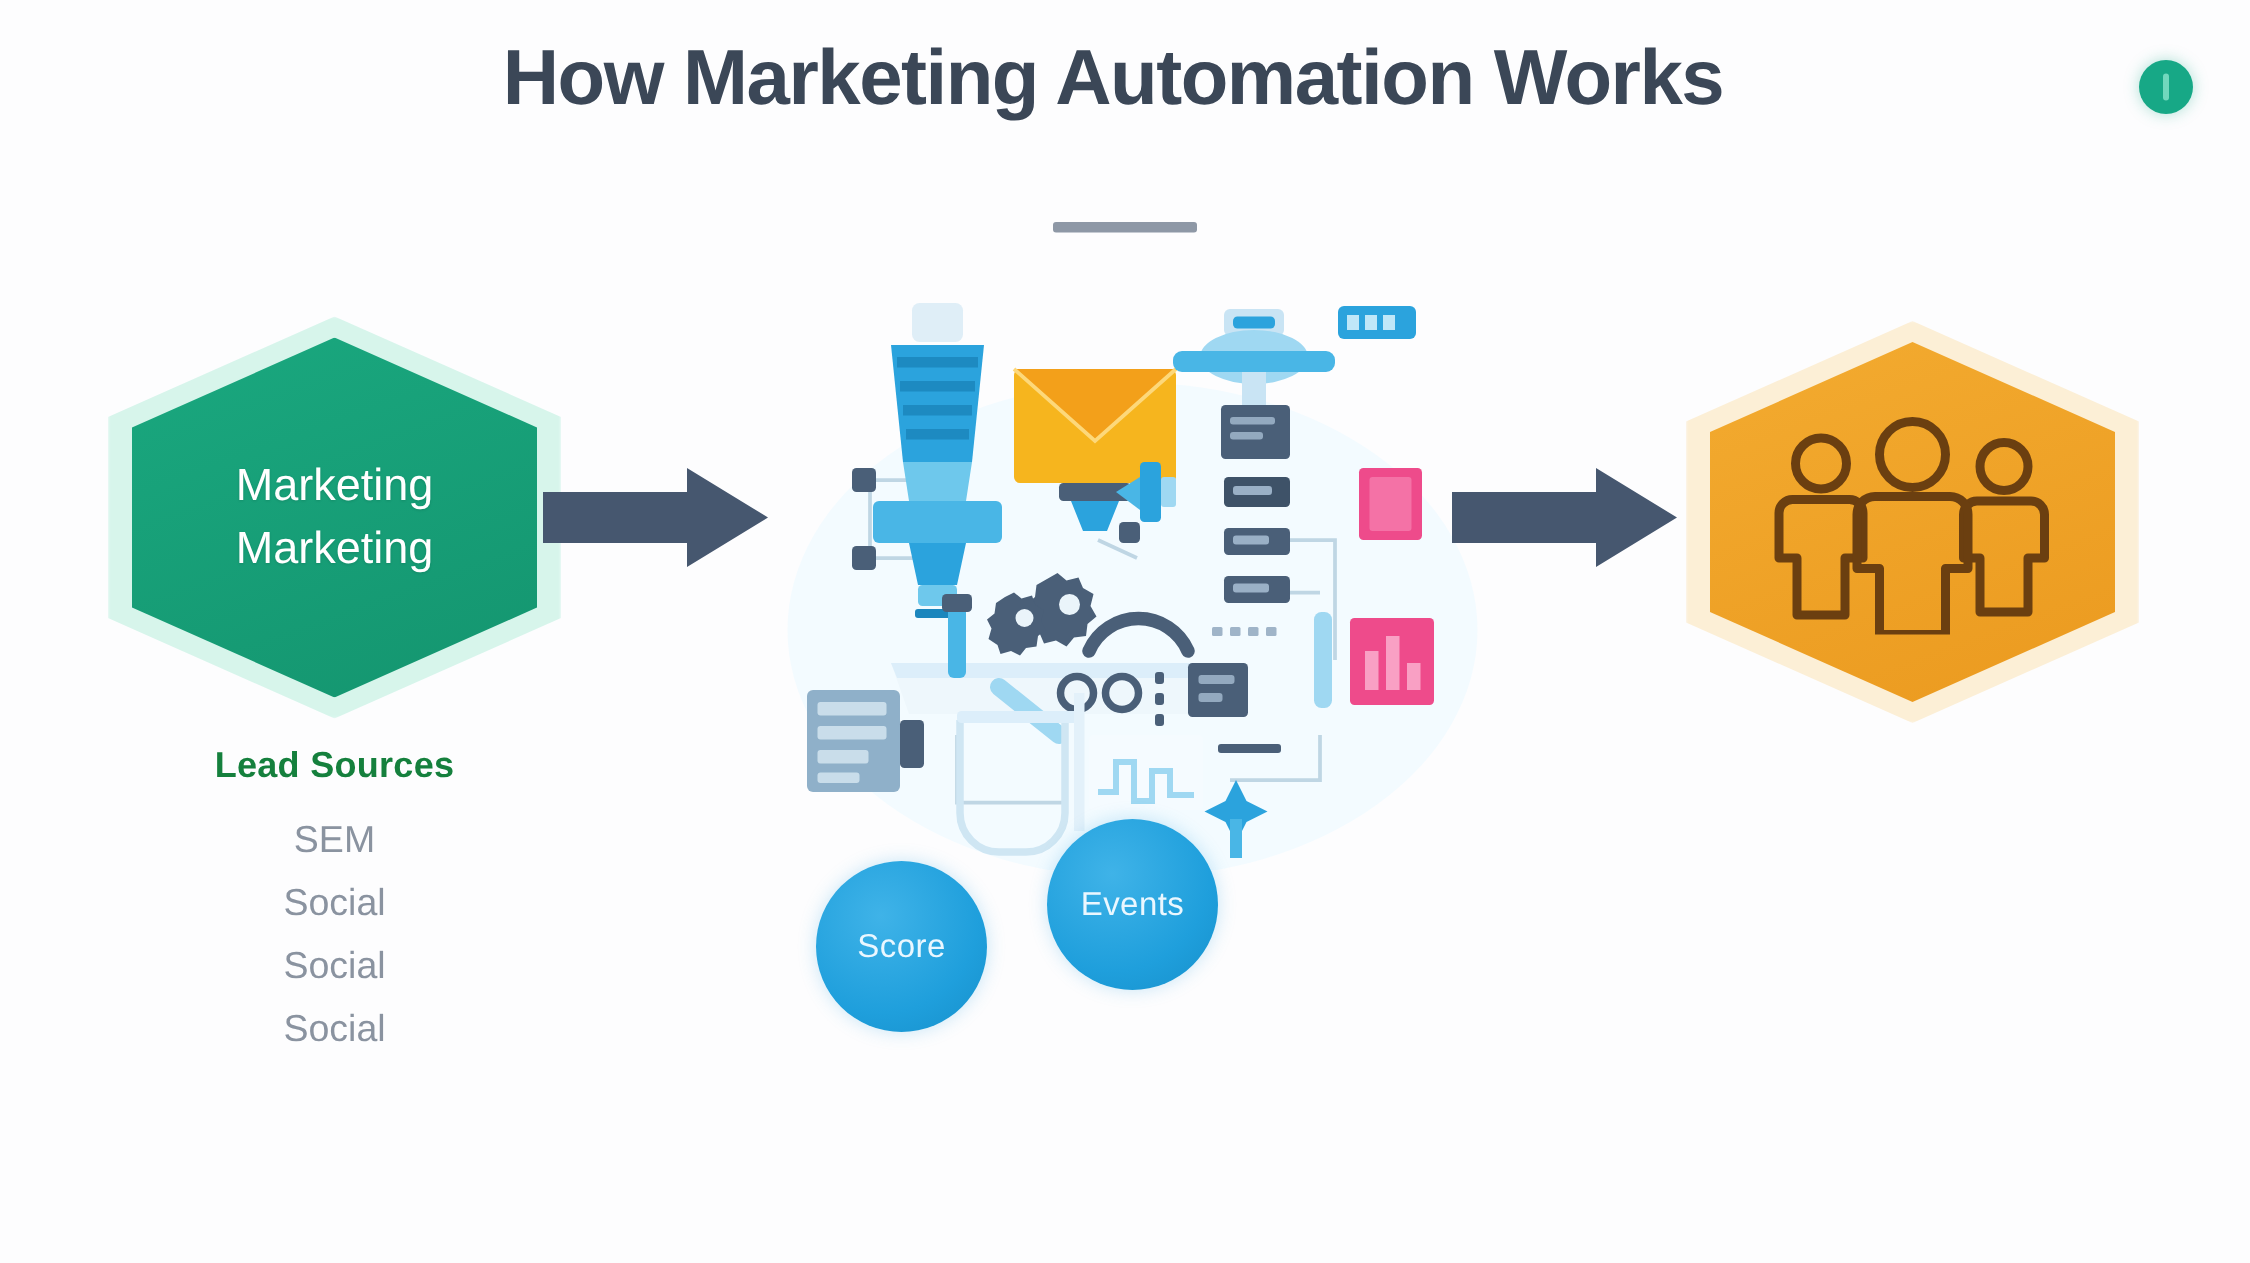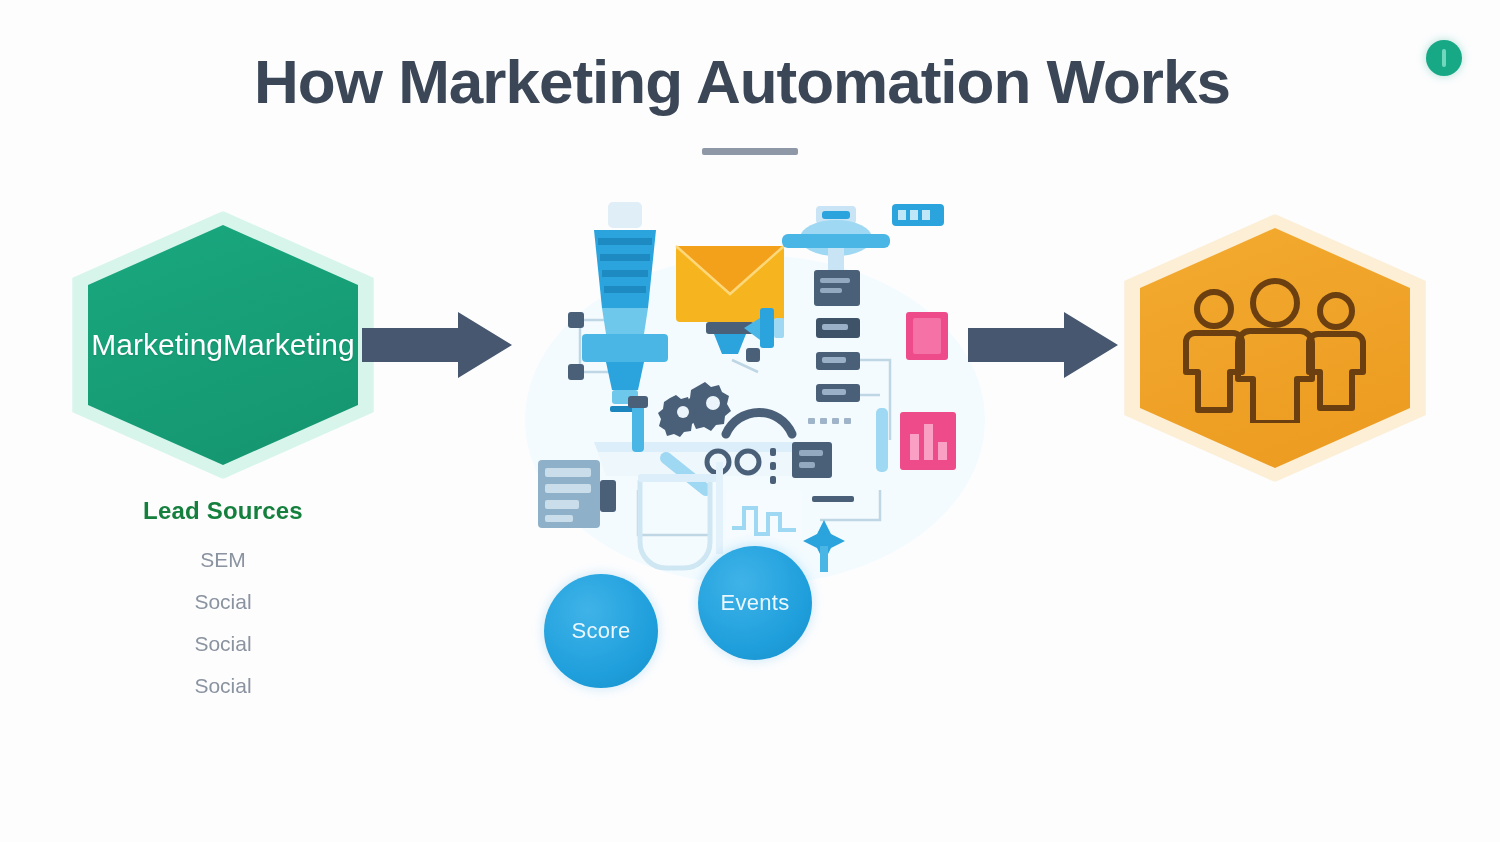--- a/index.html
+++ b/index.html
@@ -18,27 +18,26 @@
     overflow: hidden;
   }
 
   
   .title {
     position: absolute;
     top: 22px;
     left: 0;
     width: 1484px;
     text-align: center;
-    font-size: 62px;
+    font-size: 52px;
     font-weight: bold;
     letter-spacing: -1px;
     color: #3b4757;
     font-family: "Liberation Sans", sans-serif;
     white-space: nowrap;
-    margin-top: 24px;
   }
   .title-rule {
     position: absolute;
     top: 148px;
     left: 702px;
     width: 96px;
     height: 7px;
     background: #8e98a6;
     border-radius: 2px;
   }
@@ -91,21 +90,21 @@
   #hex-left-fill { background: linear-gradient(160deg, #1aa87f 0%, #14956f 100%); }
 
   #hex-right-wrap { left: 1140px; top: 228px; }
   #hex-right-glow { background: #fbdda6; }
   #hex-right-fill { background: linear-gradient(160deg, #f3ab30 0%, #eb9a1f 100%); }
 
   .hex-label {
     position: absolute;
     inset: 0;
     display: flex;
-    flex-direction: row;
+    flex-direction: column;
     align-items: center;
     justify-content: center;
     color: #ffffff;
     font-size: 30px;
     line-height: 42px;
     font-weight: 400;
     text-shadow: 0 1px 2px rgba(0,0,0,0.12);
     pointer-events: none;
   }
 
@@ -136,21 +135,21 @@
     color: #5a6472;
   }
   .caption-left .head {
     font-size: 24px;
     font-weight: bold;
     color: #15803d;
     margin-bottom: 14px;
     letter-spacing: 0.2px;
   }
   .caption-left .item {
-    font-size: 21px;
+    font-size: 25px;
     line-height: 42px;
     color: #8a93a0;
   }
 
   
   .caption-right {
     position: absolute;
     left: 1115px;
     top: 560px;
     width: 325px;

